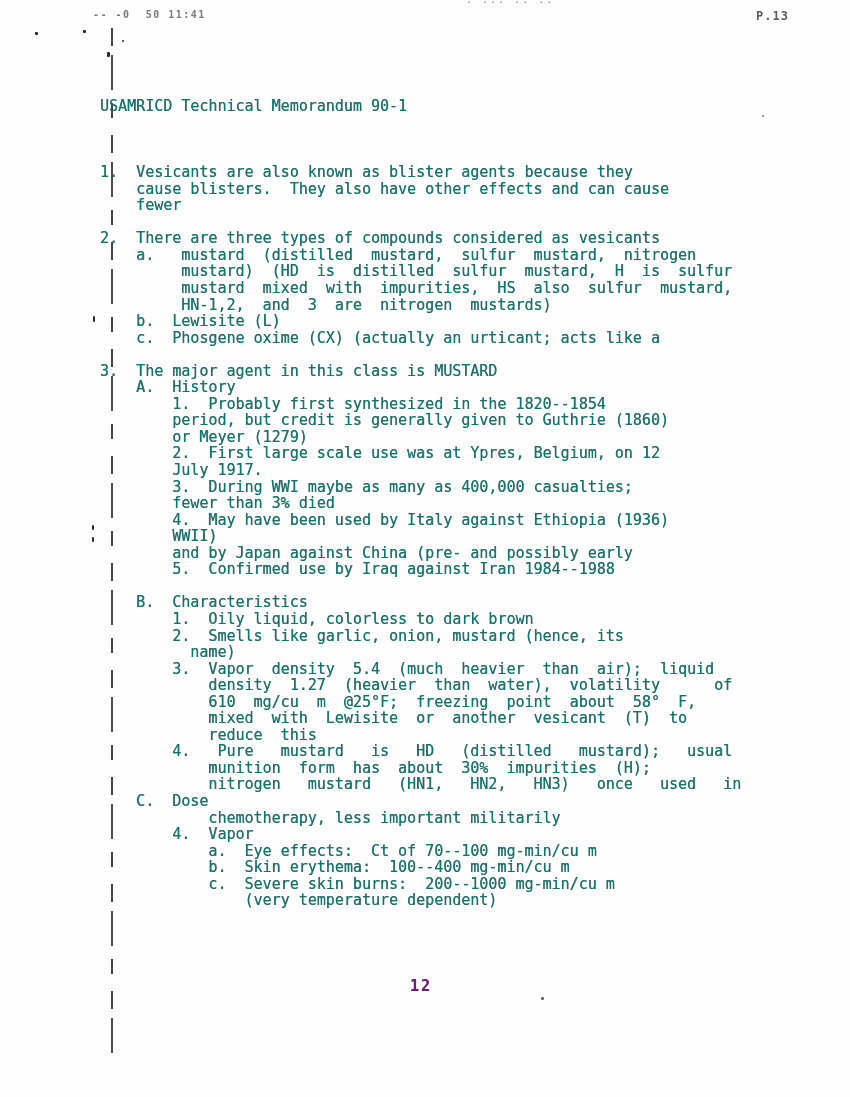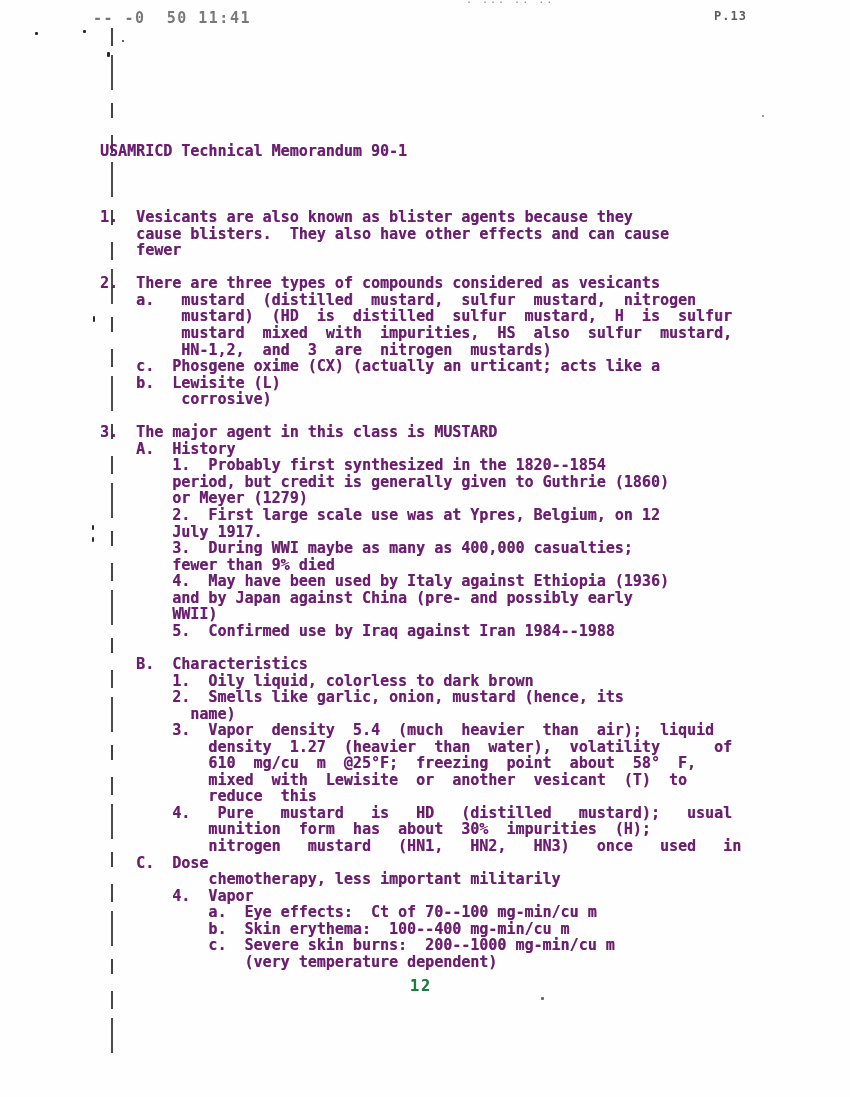--- a/index.html
+++ b/index.html
@@ -4,25 +4,25 @@
 <style>
   html,body{margin:0;padding:0;}
   body{
     width:850px;height:1097px;background:#ffffff;position:relative;
     font-family:"DejaVu Sans Mono", monospace;overflow:hidden;
   }
   .page{position:absolute;left:0;top:0;width:850px;height:1097px;background:#fefefe;overflow:hidden;}
 
   
   .fax-left{
-    position:absolute;left:93px;top:9px;font-size:15px;font-weight:700;
+    position:absolute;left:93px;top:9px;font-size:10px;font-weight:700;
     color:#6b6b6b;letter-spacing:1.5px;white-space:pre;opacity:.9;
   }
   .fax-right{
-    position:absolute;left:714px;top:9px;font-size:12px;font-weight:700;
+    position:absolute;left:756px;top:9px;font-size:12px;font-weight:700;
     color:#5c5c5c;letter-spacing:1px;white-space:pre;
   }
   .fax-marks{
     position:absolute;left:466px;top:-3px;font-size:10px;color:#8f8f8f;
     letter-spacing:2px;white-space:pre;
   }
 
   
   .vline{
     position:absolute;left:111px;top:28px;width:2px;height:1038px;
@@ -46,29 +46,28 @@
   .sp.d{left:107px;top:52px;width:3px;height:5px;}
   .sp.e{left:93px;top:316px;width:2px;height:6px;}
   .sp.f{left:92px;top:525px;width:2px;height:5px;}
   .sp.g{left:92px;top:537px;width:2px;height:5px;}
   .sp.h{left:541px;top:997px;width:3px;height:3px;opacity:.7;}
   .sp.i{left:762px;top:115px;width:2px;height:2px;opacity:.6;}
 
   
   .doc{
     position:absolute;left:100px;top:98px;
-    font-size:15px;font-weight:700;color:#701a75;
+    font-size:15px;font-weight:400;color:#0f766e;
     text-shadow:0.3px 0 0 rgba(20,20,20,.55);
-    margin-top:45px;
   }
   .ln{white-space:pre;height:16.56px;line-height:16.56px;}
 
   .pagenum{
     position:absolute;left:410px;top:977px;
-    font-size:15px;font-weight:700;color:#15803d;letter-spacing:2px;
+    font-size:15px;font-weight:700;color:#701a75;letter-spacing:2px;
     text-shadow:0.3px 0 0 rgba(20,20,20,.55);white-space:pre;
   }
 </style>
 </head>
 <body>
 
 <div class="page">
 
   <div class="fax-left">-- -0  50 11:41</div>
   <div class="fax-marks">· ··· ·· ··</div>
@@ -93,36 +92,35 @@
     <div class="ln"></div>
     <div class="ln">1.  Vesicants are also known as blister agents because they</div>
     <div class="ln">    cause blisters.  They also have other effects and can cause</div>
     <div class="ln">    fewer</div>
     <div class="ln"></div>
     <div class="ln">2.  There are three types of compounds considered as vesicants</div>
     <div class="ln">    a.   mustard  (distilled  mustard,  sulfur  mustard,  nitrogen</div>
     <div class="ln">         mustard)  (HD  is  distilled  sulfur  mustard,  H  is  sulfur</div>
     <div class="ln">         mustard  mixed  with  impurities,  HS  also  sulfur  mustard,</div>
     <div class="ln">         HN-1,2,  and  3  are  nitrogen  mustards)</div>
+    <div class="ln">    b.  Lewisite (L)</div>
     <div class="ln">    c.  Phosgene oxime (CX) (actually an urticant; acts like a</div>
-    <div class="ln">    b.  Lewisite (L)</div>
-    <div class="ln">         corrosive)</div>
     <div class="ln"></div>
     <div class="ln">3.  The major agent in this class is MUSTARD</div>
     <div class="ln">    A.  History</div>
     <div class="ln">        1.  Probably first synthesized in the 1820--1854</div>
     <div class="ln">        period, but credit is generally given to Guthrie (1860)</div>
     <div class="ln">        or Meyer (1279)</div>
     <div class="ln">        2.  First large scale use was at Ypres, Belgium, on 12</div>
     <div class="ln">        July 1917.</div>
     <div class="ln">        3.  During WWI maybe as many as 400,000 casualties;</div>
-    <div class="ln">        fewer than 9% died</div>
+    <div class="ln">        fewer than 3% died</div>
     <div class="ln">        4.  May have been used by Italy against Ethiopia (1936)</div>
+    <div class="ln">        WWII)</div>
     <div class="ln">        and by Japan against China (pre- and possibly early</div>
-    <div class="ln">        WWII)</div>
     <div class="ln">        5.  Confirmed use by Iraq against Iran 1984--1988</div>
     <div class="ln"></div>
     <div class="ln">    B.  Characteristics</div>
     <div class="ln">        1.  Oily liquid, colorless to dark brown</div>
     <div class="ln">        2.  Smells like garlic, onion, mustard (hence, its</div>
     <div class="ln">          name)</div>
     <div class="ln">        3.  Vapor  density  5.4  (much  heavier  than  air);  liquid</div>
     <div class="ln">            density  1.27  (heavier  than  water),  volatility      of</div>
     <div class="ln">            610  mg/cu  m  @25°F;  freezing  point  about  58°  F,</div>
     <div class="ln">            mixed  with  Lewisite  or  another  vesicant  (T)  to</div>

